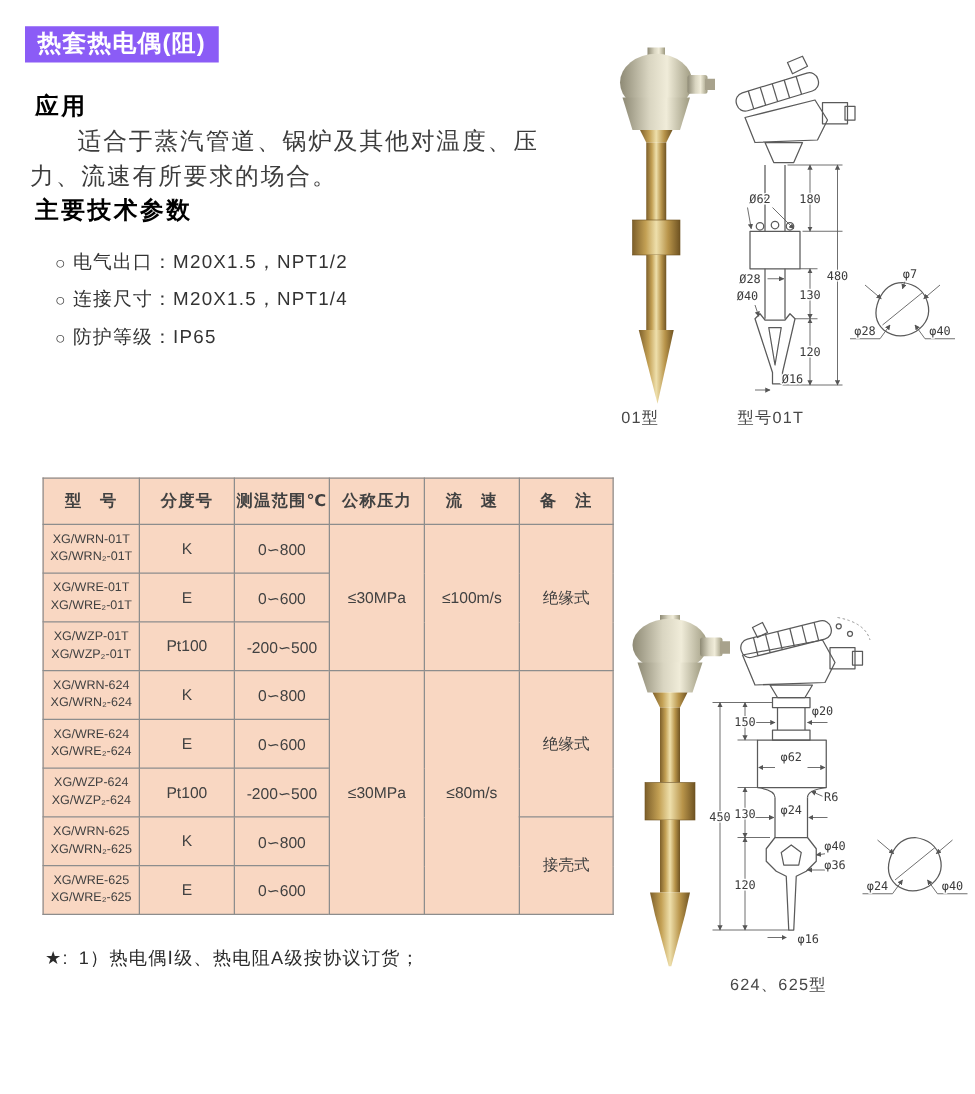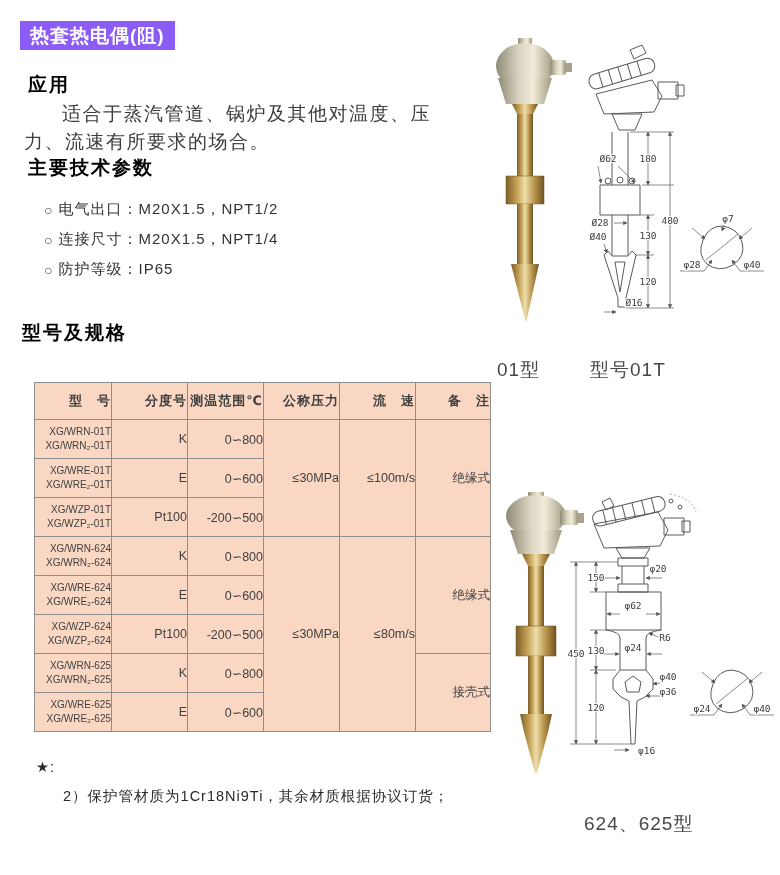--- a/index.html
+++ b/index.html
@@ -18,37 +18,37 @@
   .app-text { position:absolute; left:24px; top:100px; width:438px; font-size:19px; color:#3d3d3d;
               line-height:28px; text-indent:2em; letter-spacing:1.5px; }
 
   .params { position:absolute; left:44px; top:200px; list-style:none; }
   .params li { font-size:15px; color:#333333; margin-bottom:11px; letter-spacing:1px;
                display:flex; align-items:center; }
   .params .ob { margin-right:5px; font-size:14px; color:#444444; }
 
   table.spec { position:absolute; left:34px; top:382px; border-collapse:collapse;
                background:#f9d7c2; table-layout:fixed; width:456px; }
-  .spec th,.spec td { border:1px solid #8d8d8d; text-align:right; vertical-align:middle; color:#414141; }
+  .spec th,.spec td { border:1px solid #8d8d8d; text-align:center; vertical-align:middle; color:#414141; }
   .spec th { height:37px; font-size:13px; font-weight:bold; letter-spacing:1px; }
   .spec td { height:39px; font-size:12.5px; }
   .spec td.model { font-size:10px; line-height:14px; letter-spacing:0; }
 
   .footnotes { position:absolute; left:36px; top:757px; font-size:14.5px; color:#2b2b2b; letter-spacing:1px; }
   .footnotes .fl { display:flex; margin-bottom:8px; line-height:21px; }
   .footnotes .fm { width:27px; flex:0 0 27px; }
   .footnotes .fl2 { padding-left:27px; }
 
   .fig { position:absolute; }
   .photo01  { left:470px; top:36px;  width:110px; height:292px; }
   .draw01t  { left:578px; top:40px;  width:200px; height:282px; }
   .photo624 { left:484px; top:492px; width:115px; height:285px; }
   .draw624  { left:558px; top:488px; width:220px; height:290px; }
 
-  .fig-label { position:absolute; font-size:19px; color:#474747; letter-spacing:1px; white-space:nowrap;margin-top:32px; }
+  .fig-label { position:absolute; font-size:13px; color:#474747; letter-spacing:1px; white-space:nowrap; }
   .l01  { left:497px; top:325px; }
   .l01t { left:590px; top:325px; }
   .l624 { left:584px; top:779px; }
 
   svg .ln { stroke:#5a5a5a; stroke-width:1; fill:none; stroke-linejoin:round; }
   svg .dl { stroke:#5a5a5a; stroke-width:0.7; fill:none; }
   svg .dash { stroke:#8a8a8a; stroke-width:0.7; fill:none; stroke-dasharray:2,2; }
   svg text { font-family:"DejaVu Sans Mono","Liberation Mono",monospace; font-size:9.5px;
              fill:#3c3c3c; stroke:#ffffff; stroke-width:2.2px; paint-order:stroke; }
   svg text.mid { text-anchor:middle; }
@@ -72,21 +72,20 @@
     <li>
       <span class="ob">○</span>
       <span>连接尺寸：M20X1.5，NPT1/4</span>
     </li>
     <li>
       <span class="ob">○</span>
       <span>防护等级：IP65</span>
     </li>
   </ul>
 
-  <div class="sec-h h-models">型号及规格</div>
 
   <table class="spec">
     <colgroup>
         <col style="width:77px">
         <col style="width:76px">
         <col style="width:76px">
         <col style="width:76px">
         <col style="width:76px">
         <col style="width:75px">
       </colgroup>
@@ -171,23 +170,21 @@
         </td>
         <td>E</td>
         <td>0∽600</td>
       </tr>
     </tbody>
   </table>
 
   <div class="footnotes">
     <div class="fl">
       <span class="fm">★:</span>
-    </div>
-    <div class="fl fl2">
-      <span>2）保护管材质为1Cr18Ni9Ti，其余材质根据协议订货；</span>
+      <span>1）热电偶Ⅰ级、热电阻A级按协议订货；</span>
     </div>
   </div>
 
   <div class="fig photo01">
     <svg width="110" height="292" viewBox="0 0 110 292">
       <defs>
         <linearGradient id="bs1" x1="0" y1="0" x2="1" y2="0">
           <stop offset="0" stop-color="#7d5f2a"></stop>
             <stop offset="0.28" stop-color="#c3a054"></stop>
           <stop offset="0.5" stop-color="#eedfab"></stop>

